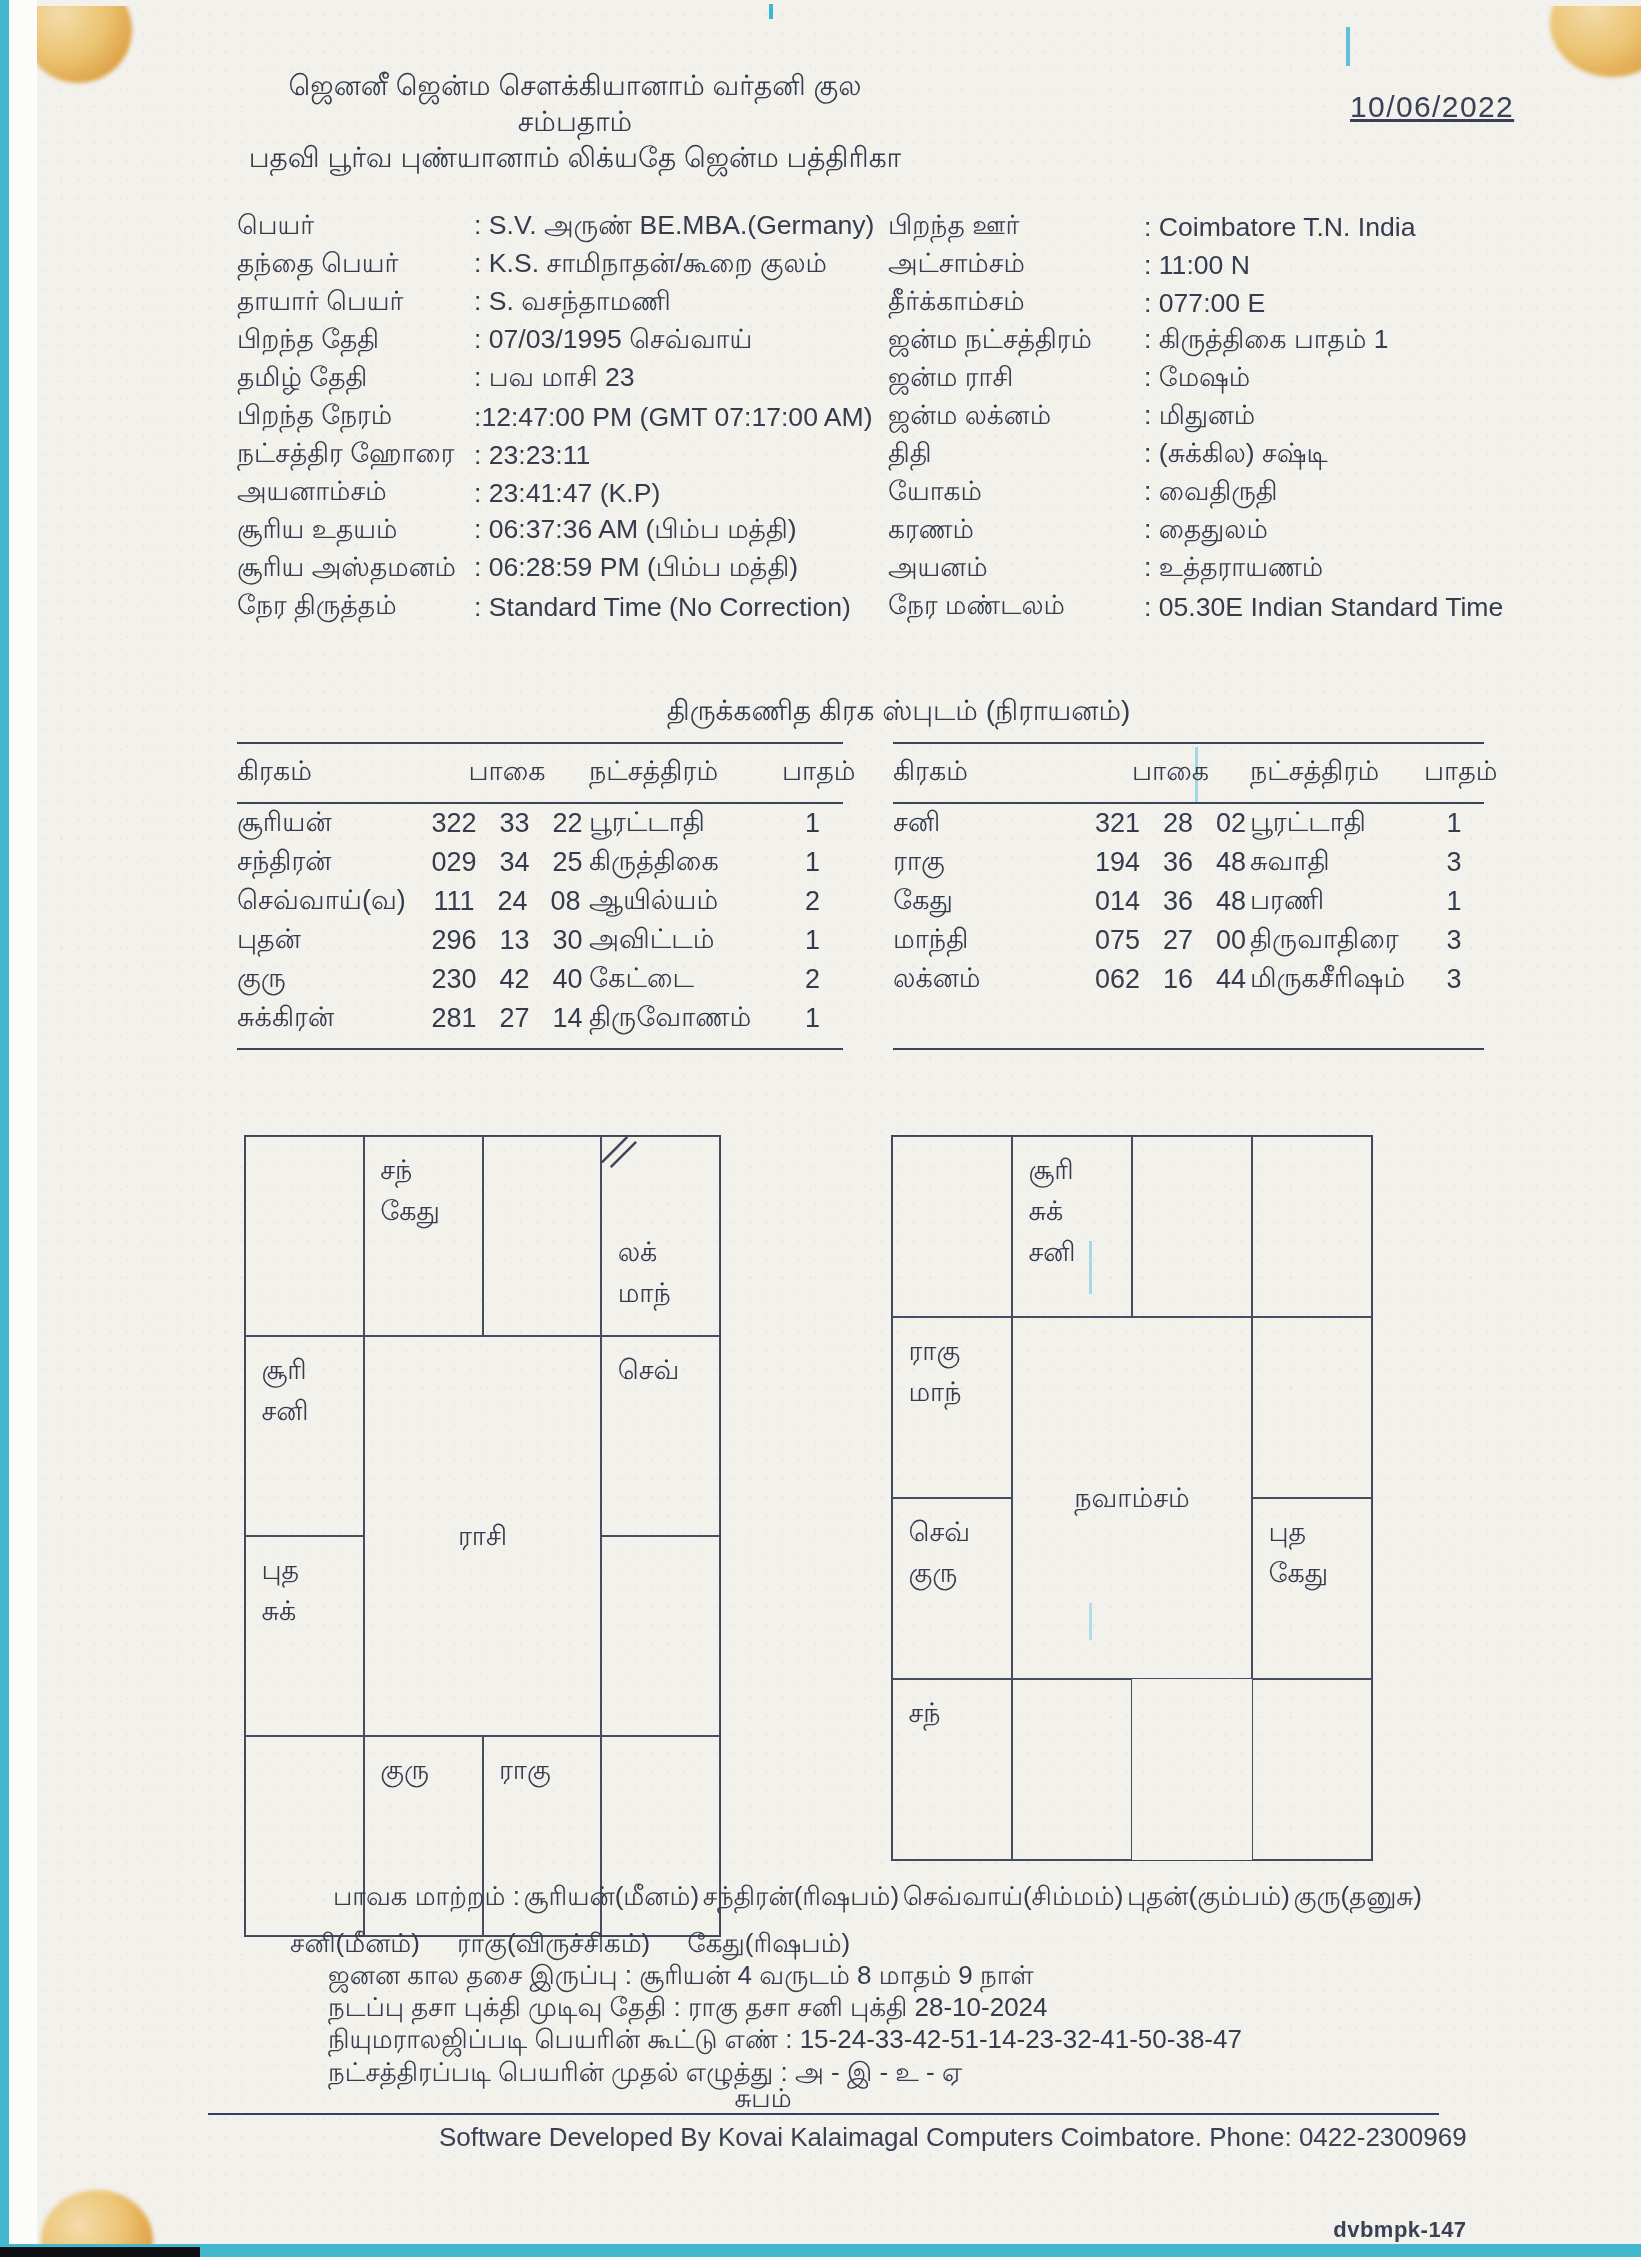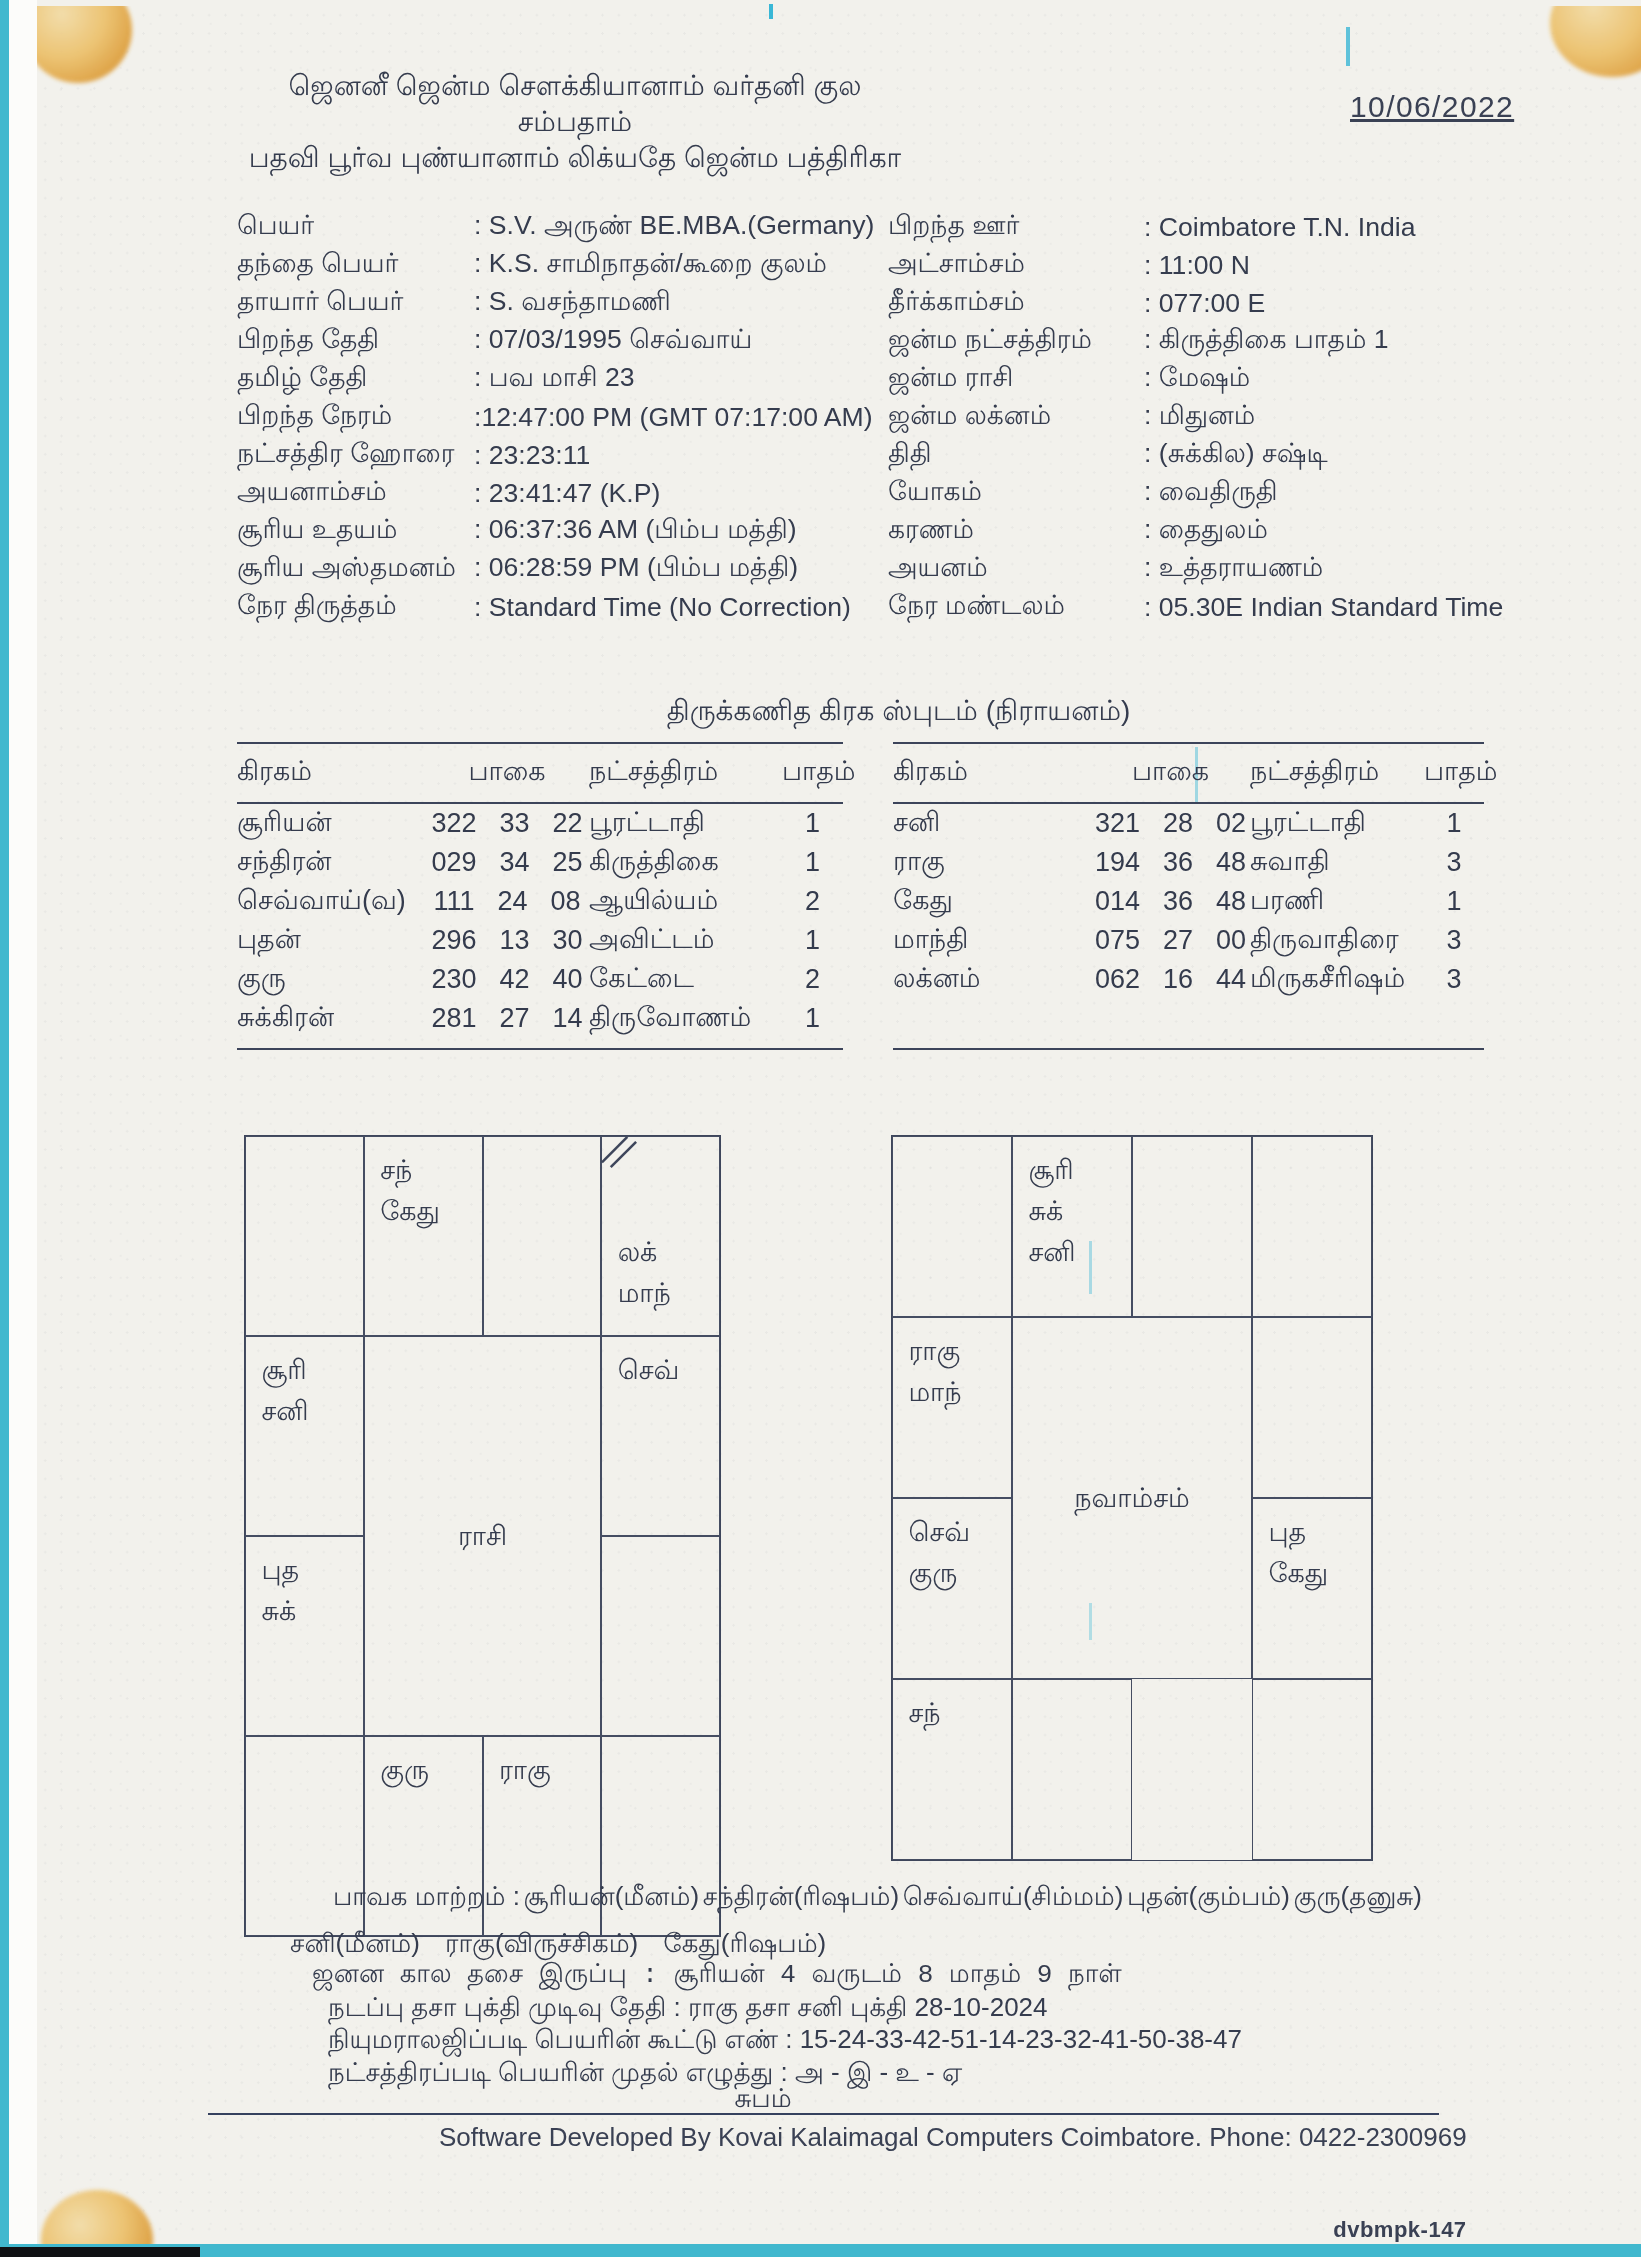--- a/index.html
+++ b/index.html
@@ -64,21 +64,21 @@
   .r1c1{grid-area:1/1;} .r1c2{grid-area:1/2;} .r1c3{grid-area:1/3;} .r1c4{grid-area:1/4;}
   .r2c1{grid-area:2/1;} .ctr{grid-area:2/2/4/4;} .r2c4{grid-area:2/4;}
   .r3c1{grid-area:3/1;} .r3c4{grid-area:3/4;}
   .r4c1{grid-area:4/1;} .r4c2{grid-area:4/2;} .r4c3{grid-area:4/3;} .r4c4{grid-area:4/4;}
   .lagna-mark{position:absolute;left:-1.9px;top:-1.9px;width:41px;height:41px;}
   .lagna-mark line{stroke:#3e465b;stroke-width:2.6;}
   .has-lagna{padding-left:41px;}
   
   .fline{font-size:26px;color:#353c4e;white-space:nowrap;}
   .f1{display:flex;justify-content:space-between;}
-  .f2{display:flex;gap:25px;}
+  .f2{display:flex;gap:37px;}
   .subham{text-align:center;}
   .footer-rule{border-top:2.9px solid #35415e;}
   .bottom-line{display:flex;align-items:flex-end;gap:68px;font-size:26px;color:#3a4154;flex-direction:column;}
   .bottom-code{font-size:22px;font-weight:bold;margin-top:-3.9px;letter-spacing:0.5px;}
 </style>
 </head>
 <body>
 
 <div class="abs edge-left"></div>
 <div class="abs edge-bottom"></div>
@@ -327,21 +327,21 @@
   <span>சந்திரன்(ரிஷபம்)</span>
   <span>செவ்வாய்(சிம்மம்)</span>
   <span>புதன்(கும்பம்)</span>
   <span>குரு(தனுசு)</span>
 </div>
 <div class="abs fline f2" style="left:290px;top:1928px;">
   <span>சனி(மீனம்)</span>
   <span>ராகு(விருச்சிகம்)</span>
   <span>கேது(ரிஷபம்)</span>
 </div>
-<div class="abs fline" style="left:312px;top:1960px;font-family:Liberation Mono, monospace;">ஜனன கால தசை இருப்பு : சூரியன் 4 வருடம் 8 மாதம் 9 நாள்</div>
+<div class="abs fline" style="left:328px;top:1960px;">ஜனன கால தசை இருப்பு : சூரியன் 4 வருடம் 8 மாதம் 9 நாள்</div>
 <div class="abs fline" style="left:328px;top:1992px;">நடப்பு தசா புக்தி முடிவு தேதி : ராகு தசா  சனி புக்தி 28-10-2024</div>
 <div class="abs fline" style="left:328px;top:2024px;">நியுமராலஜிப்படி பெயரின் கூட்டு எண்  : 15-24-33-42-51-14-23-32-41-50-38-47</div>
 <div class="abs fline" style="left:328px;top:2057px;">நட்சத்திரப்படி பெயரின் முதல் எழுத்து : அ - இ - உ - ஏ</div>
 <div class="abs fline subham" style="left:618px;top:2083px;width:290px;">சுபம்</div>
 
 <div class="abs footer-rule" style="left:208px;top:2113px;width:1231px;height:0;"></div>
 
 <div class="abs bottom-line" style="left:439px;top:2122px;">
   <span>Software Developed By  Kovai Kalaimagal Computers  Coimbatore. Phone: 0422-2300969</span>
   <span class="bottom-code">dvbmpk-147</span>

